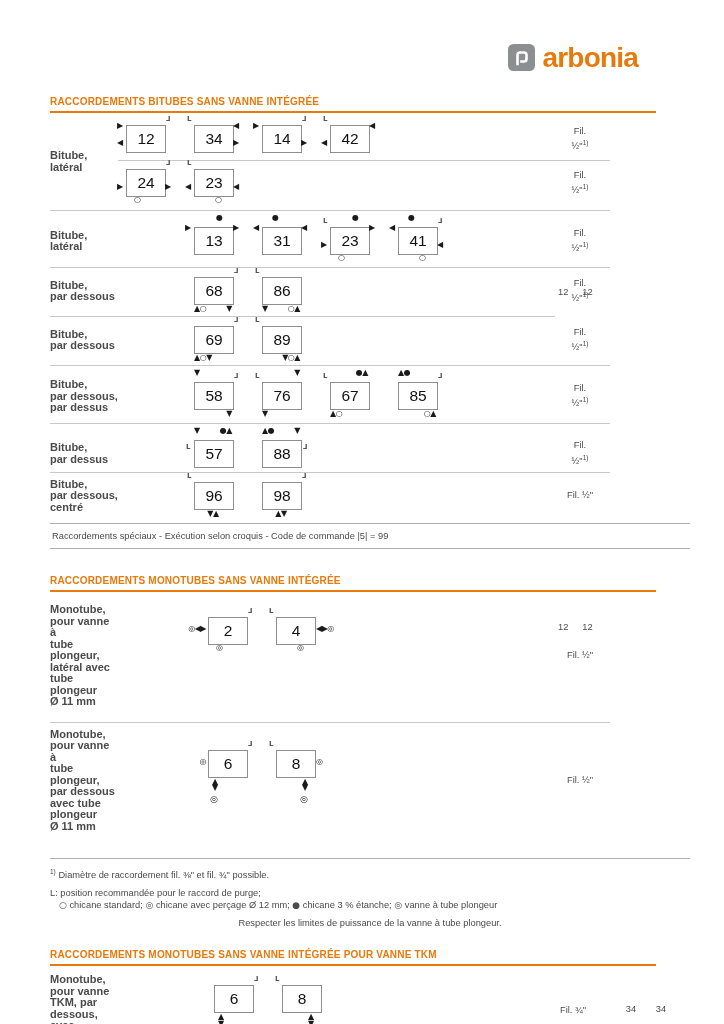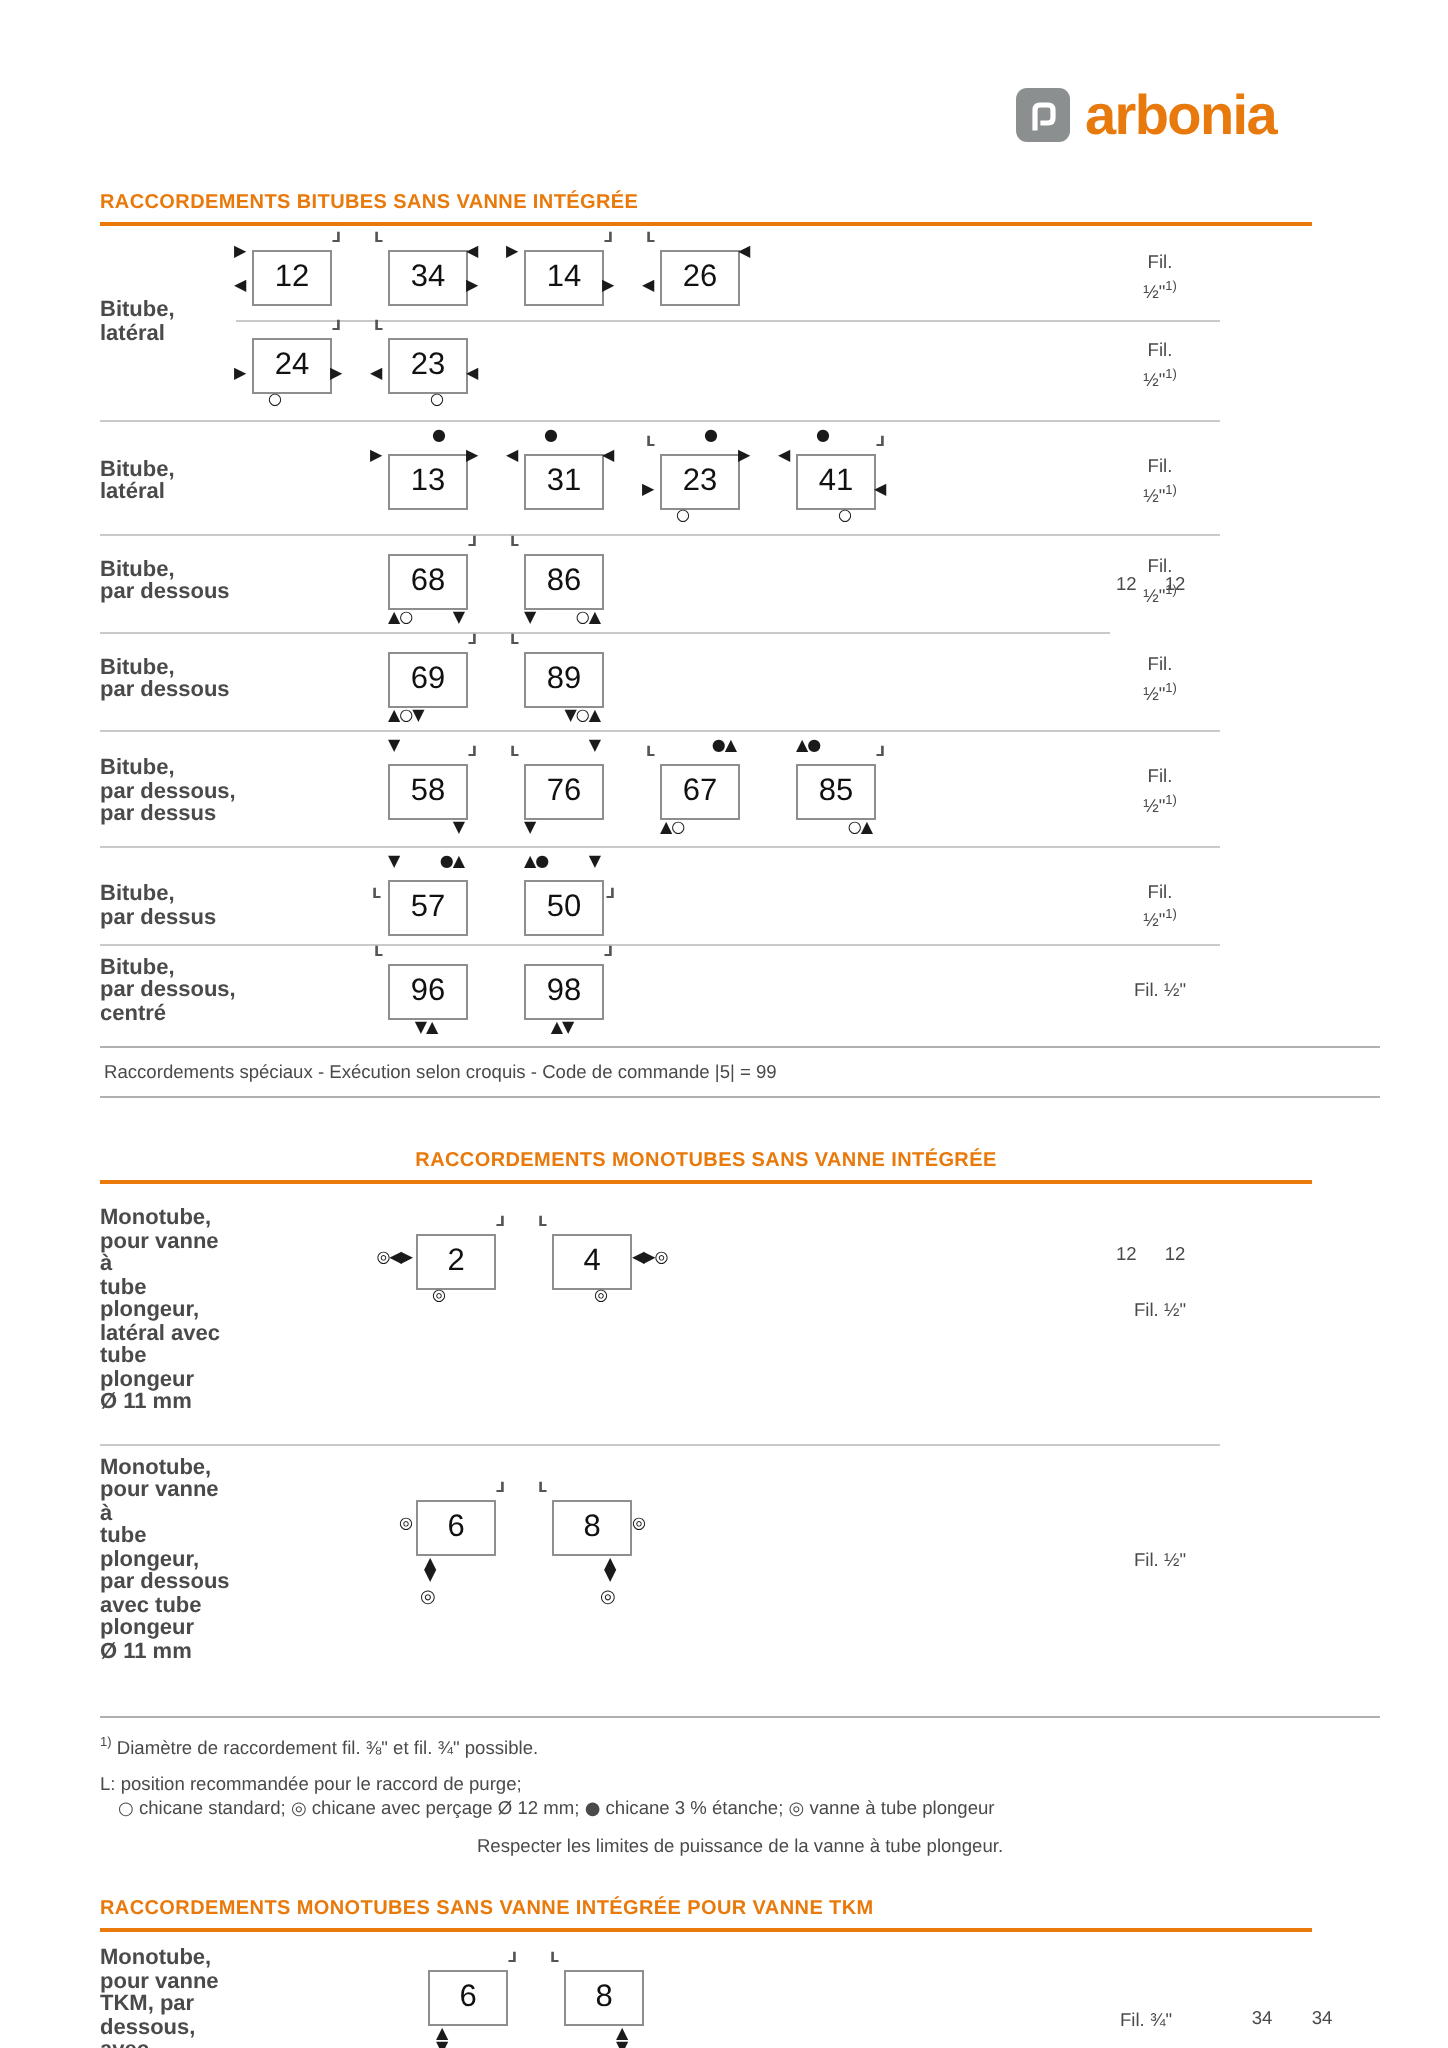--- a/index.html
+++ b/index.html
@@ -122,21 +122,21 @@
                 <span class="mk p-tr">◀</span>
                 <span class="mk p-br">▶</span>
               </div>
               <div class="diag">
                 <div class="dbox">14</div>
                 <span class="mk p-tl">▶</span>
                 <span class="mk p-Ltr">L</span>
                 <span class="mk p-br">▶</span>
               </div>
               <div class="diag">
-                <div class="dbox">26</div>
+                <div class="dbox">42</div>
                 <span class="mk p-Ltl">L</span>
                 <span class="mk p-tr">◀</span>
                 <span class="mk p-bl">◀</span>
               </div>
             </div>
           <div class="fil">
             <div><span>Fil.</span></div>
             <div><span>½"</span><sup>1)</sup></div>
           </div>
         </div>
@@ -294,21 +294,21 @@
       <div class="lab">Bitube,
 par dessus</div>
       <div class="diags">
           <div class="diag">
             <div class="dbox">57</div>
             <span class="mk p-above-l">▼</span>
             <span class="mk p-above-r">●▲</span>
             <span class="mk p-Lls">L</span>
           </div>
           <div class="diag">
-            <div class="dbox">50</div>
+            <div class="dbox">88</div>
             <span class="mk p-above-l">▲●</span>
             <span class="mk p-above-r">▼</span>
             <span class="mk p-Lrs">L</span>
           </div>
         </div>
       <div class="fil">
         <div><span>Fil.</span></div>
         <div><span>½"</span><sup>1)</sup></div>
       </div>
     </div>
@@ -332,21 +332,21 @@
         </div>
       <div class="fil">
         <div><span>Fil. ½"</span></div>
       </div>
     </div>
 
     <div class="hr2"></div>
     <div class="note-row">Raccordements spéciaux - Exécution selon croquis - Code de commande |5| = 99</div>
     <div class="hr2"></div>
 
-    <div class="sec-title" style="margin-top:26px;text-align:center;">RACCORDEMENTS MONOTUBES SANS VANNE INTÉGRÉE</div>
+    <div class="sec-title" style="margin-top:26px;">RACCORDEMENTS MONOTUBES SANS VANNE INTÉGRÉE</div>
 
     <div class="row row-top pM1">
       <div class="lab">Monotube,
 pour vanne à
 tube plongeur,
 latéral avec
 tube plongeur
 Ø 11 mm</div>
       <div class="diags diags-m" style="margin-top:10px;">
           <div class="diag">

